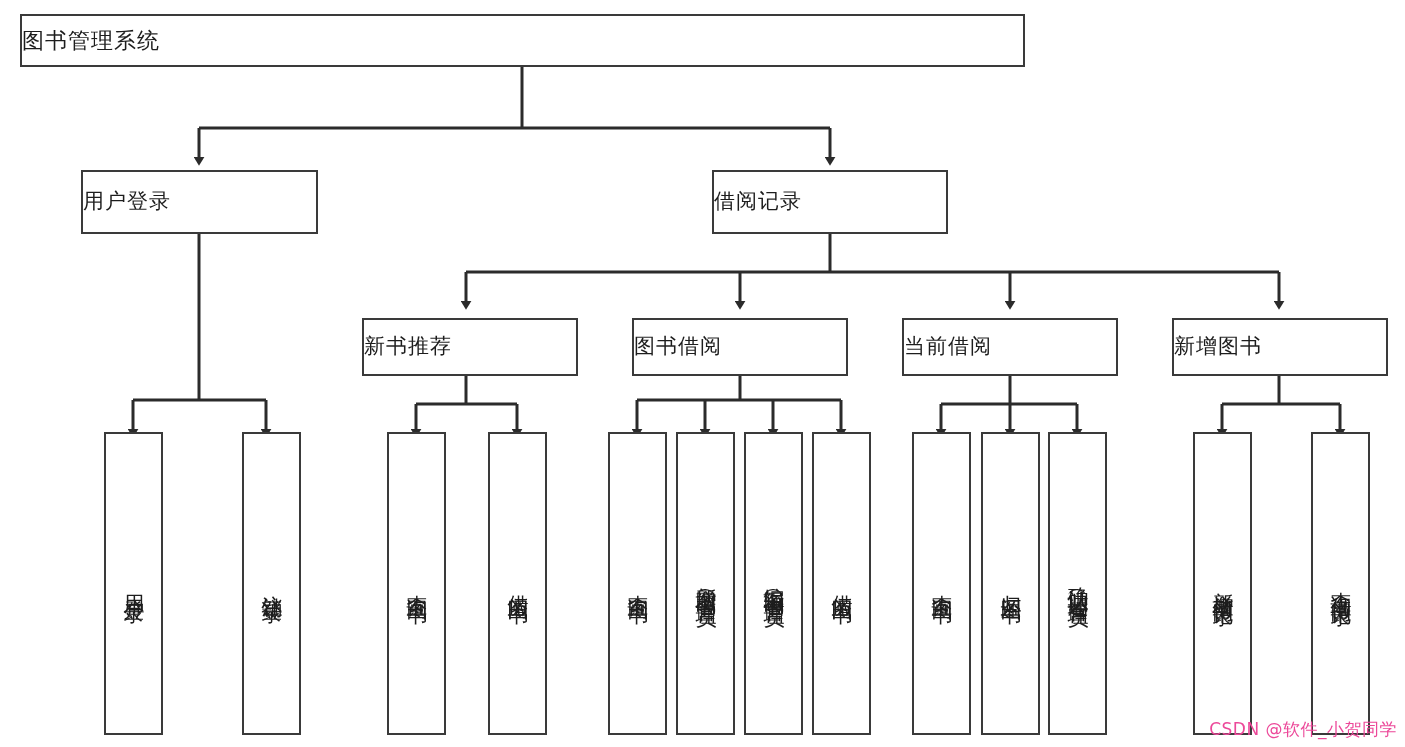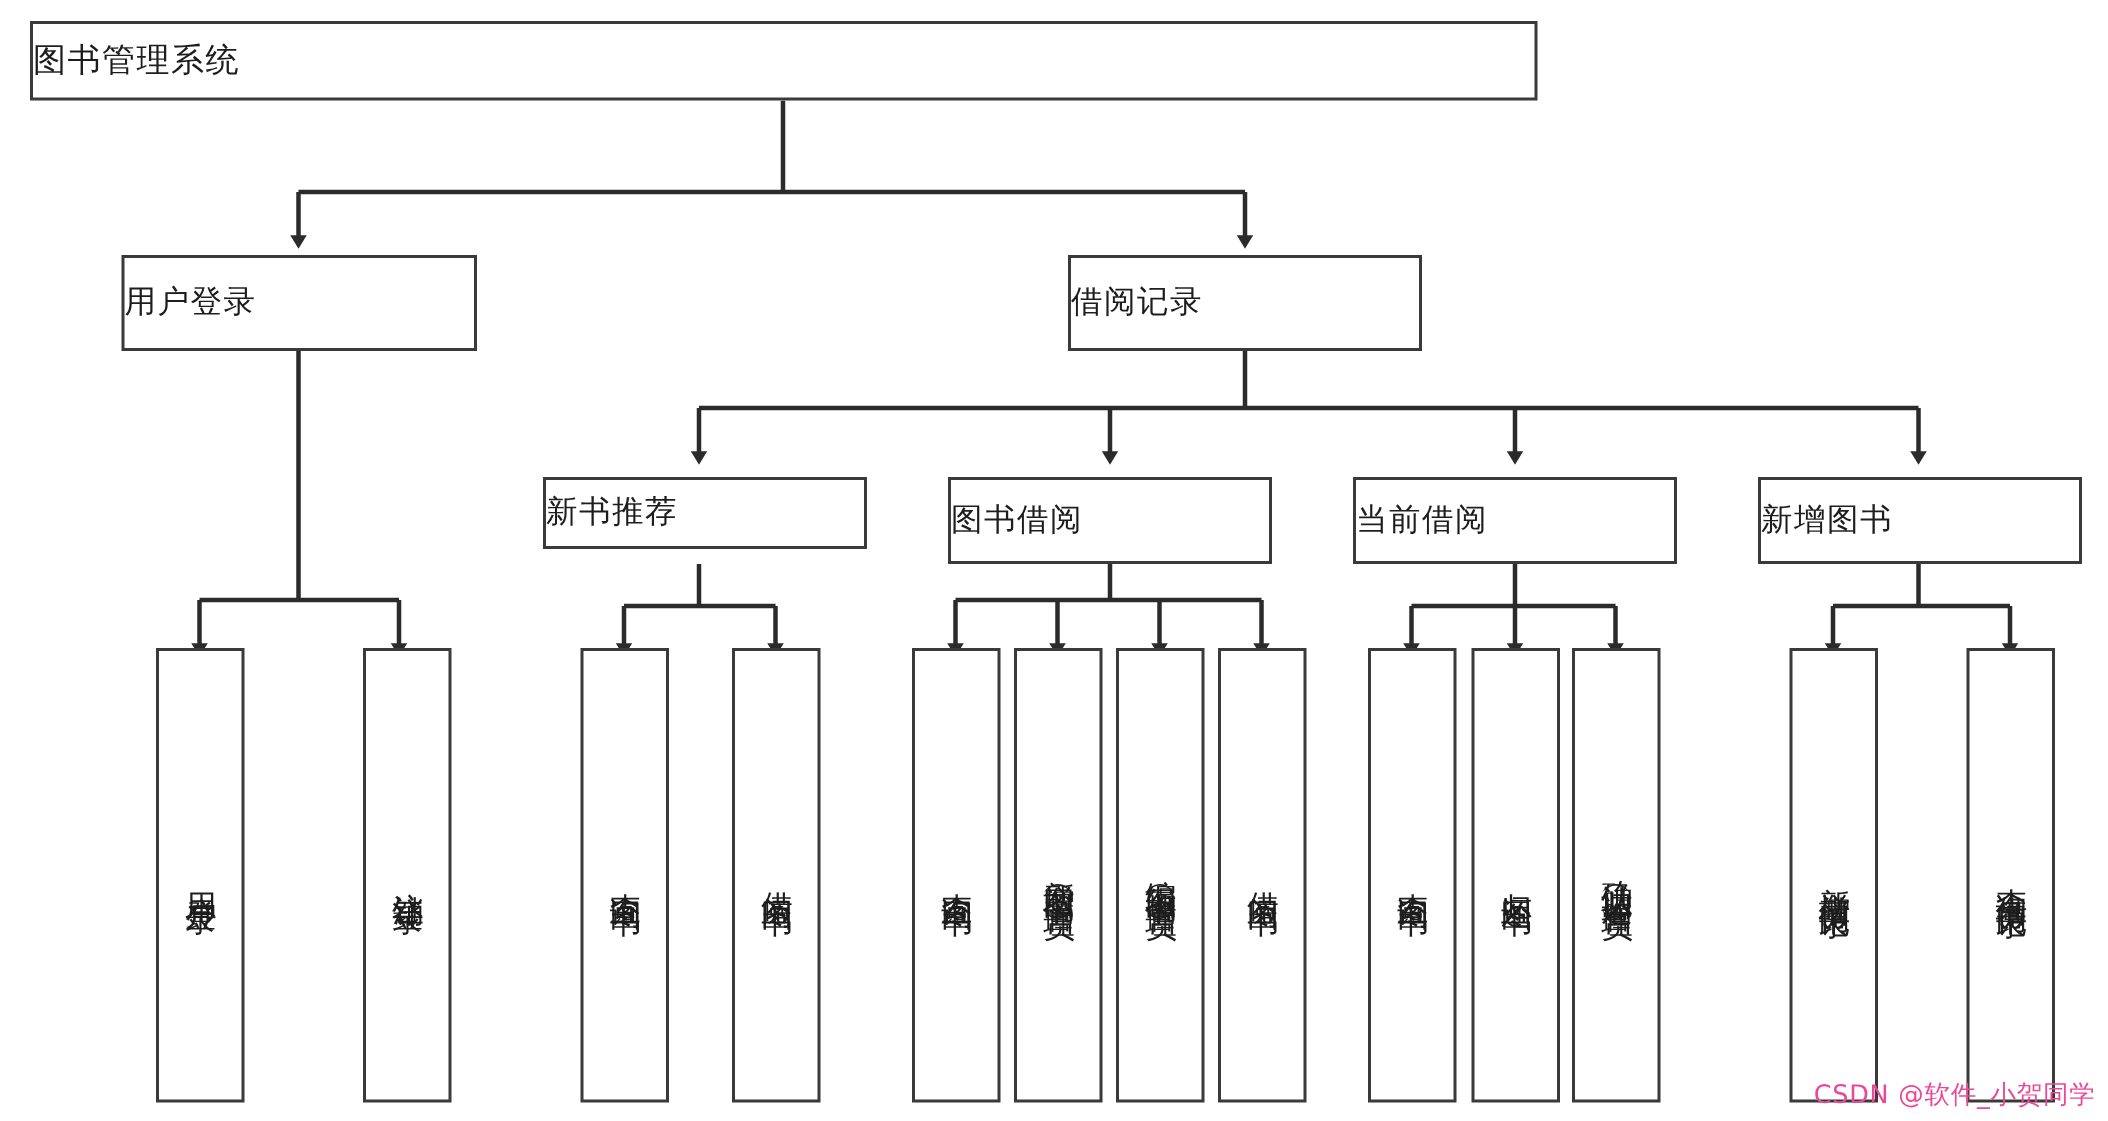--- a/index.html
+++ b/index.html
@@ -104,21 +104,21 @@
     <span class="lbl">图书管理系统</span>
   </div>
 
   <div class="node h" style="left:81px;top:170px;width:237px;height:64px;">
     <span class="lbl">用户登录</span>
   </div>
   <div class="node h" style="left:712px;top:170px;width:236px;height:64px;">
     <span class="lbl">借阅记录</span>
   </div>
 
-  <div class="node h" style="left:362px;top:318px;width:216px;height:48px;">
+  <div class="node h" style="left:362px;top:318px;width:216px;height:58px;">
     <span class="lbl">新书推荐</span>
   </div>
   <div class="node h" style="left:632px;top:318px;width:216px;height:58px;">
     <span class="lbl">图书借阅</span>
   </div>
   <div class="node h" style="left:902px;top:318px;width:216px;height:58px;">
     <span class="lbl">当前借阅</span>
   </div>
   <div class="node h" style="left:1172px;top:318px;width:216px;height:58px;">
     <span class="lbl">新增图书</span>

